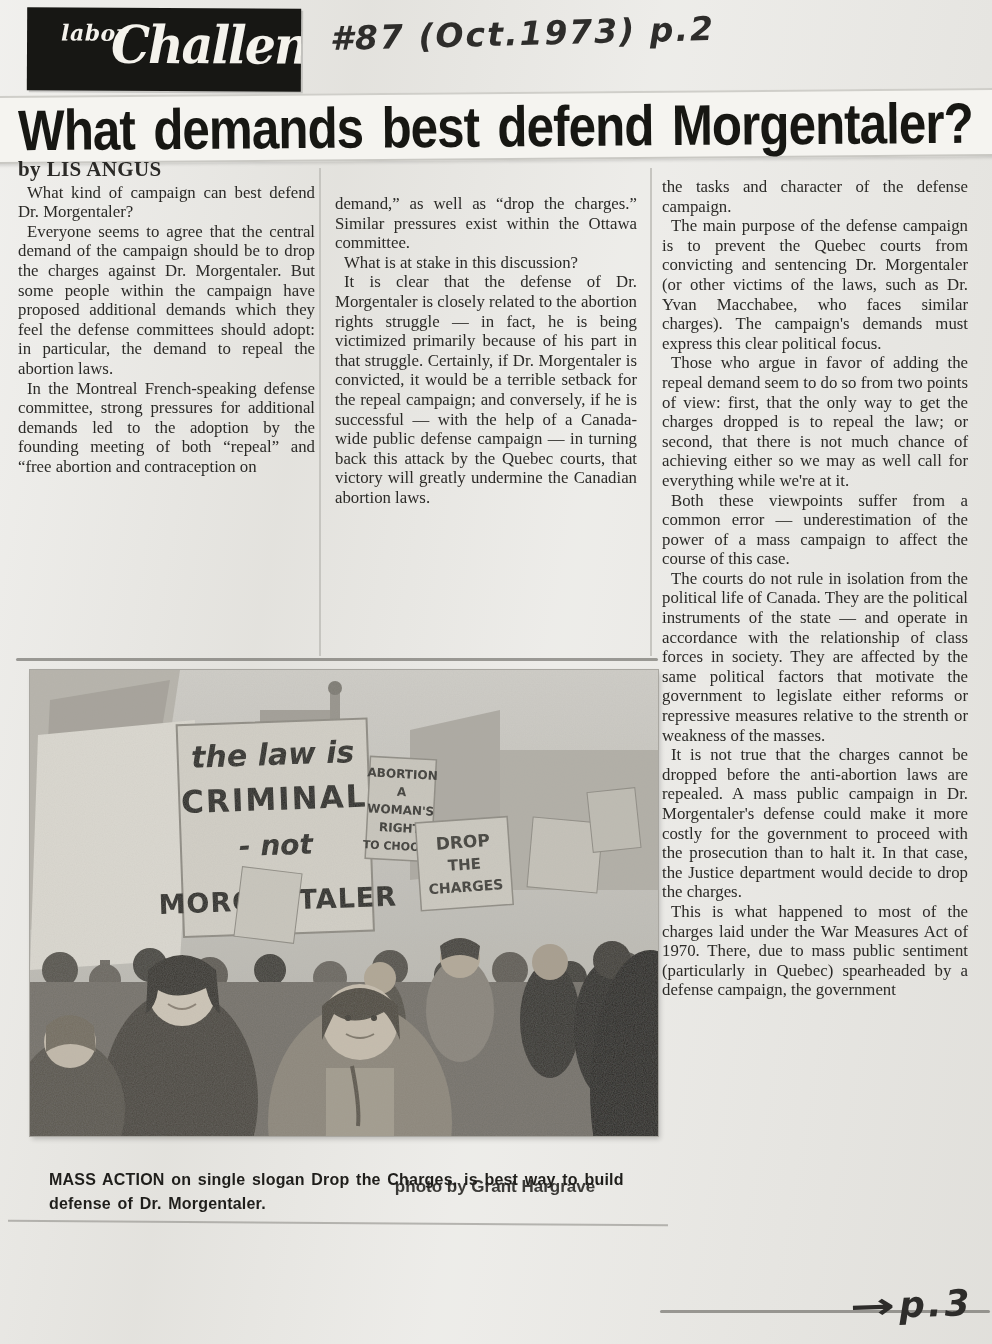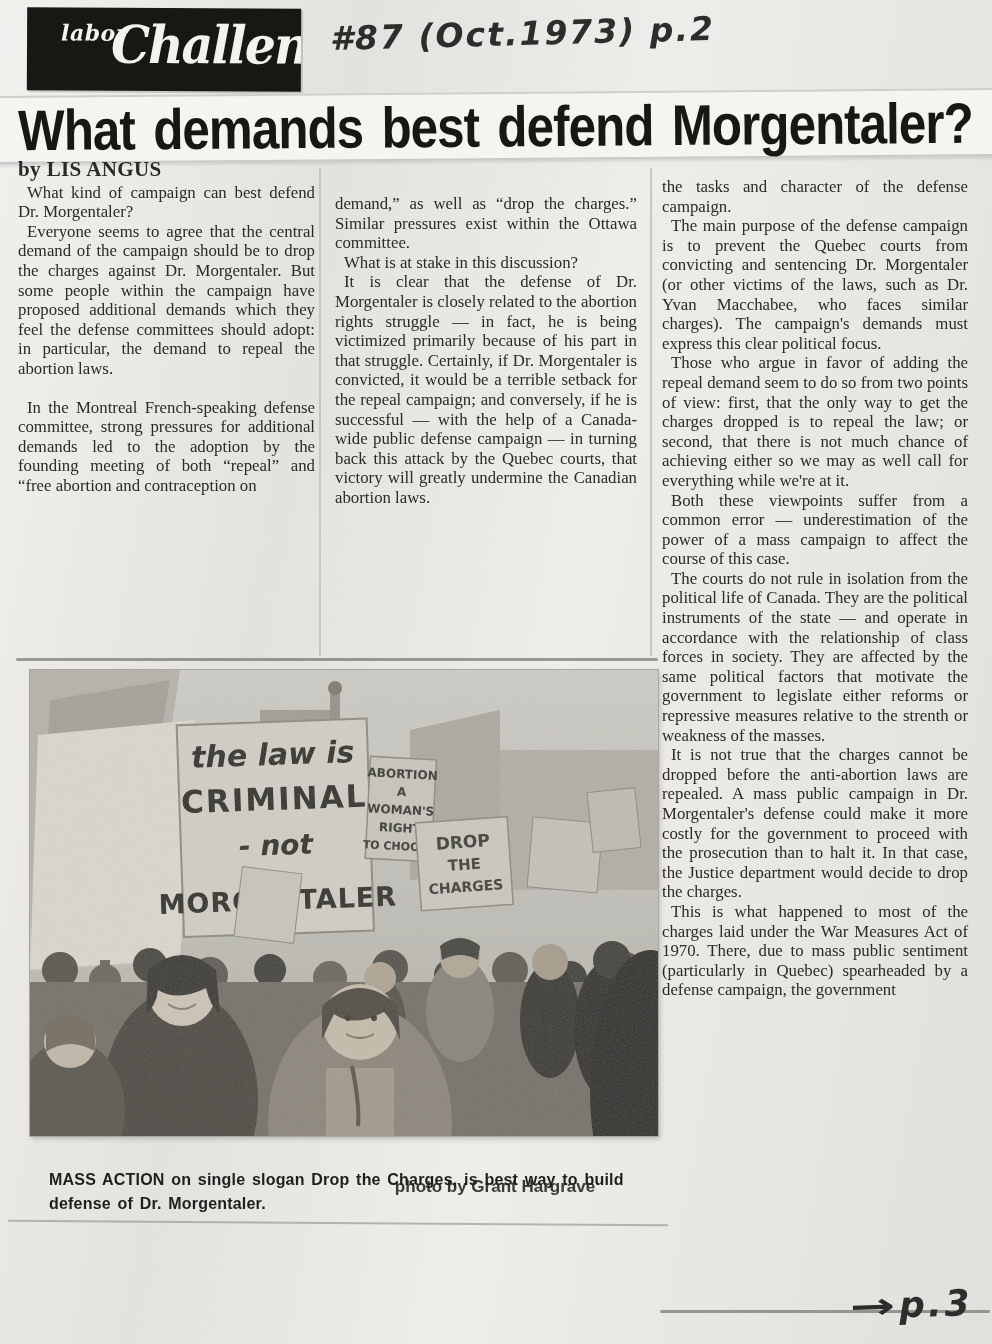--- a/index.html
+++ b/index.html
@@ -72,21 +72,21 @@
   
   .colrule { position: absolute; width: 2px; background: #c6c5c0; }
   .col {
     position: absolute;
     font-size: 16.8px; line-height: 19.6px;
     text-align: justify;
     color: #2b2a27;
   }
   .col p { text-indent: 9px; }
   .col p.cont { text-indent: 0; }
-  .col p.gap { margin-top: 19px; }
+  .col p.gap { }
   .byline {
     font-weight: bold; font-size: 21px;
     letter-spacing: .4px; margin-bottom: 3px;
     font-family: "Liberation Serif", serif;
   }
   .bottom-edge {
     position: absolute; height: 3px; background: #55534f;
     opacity: .55; border-radius: 2px;
   }
   

